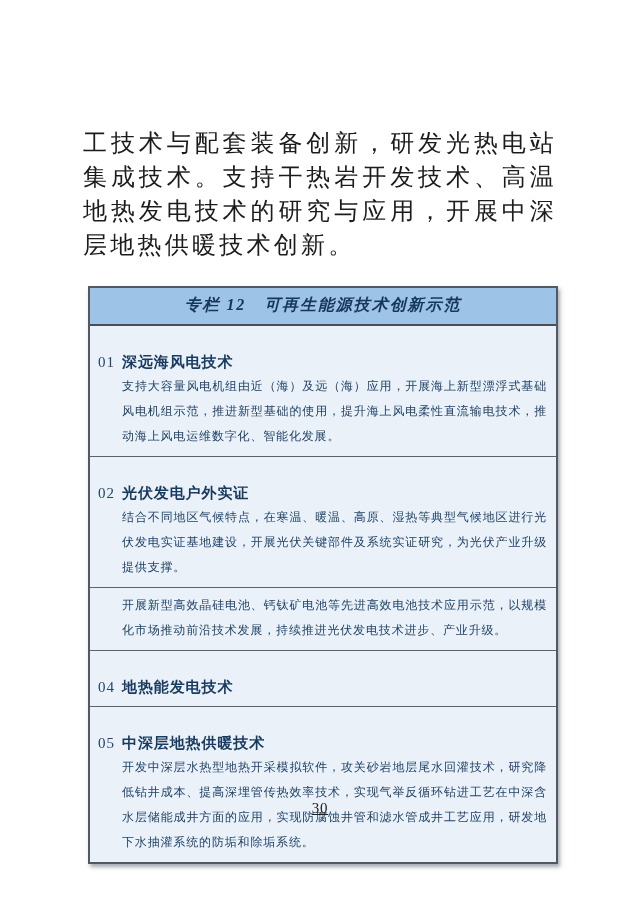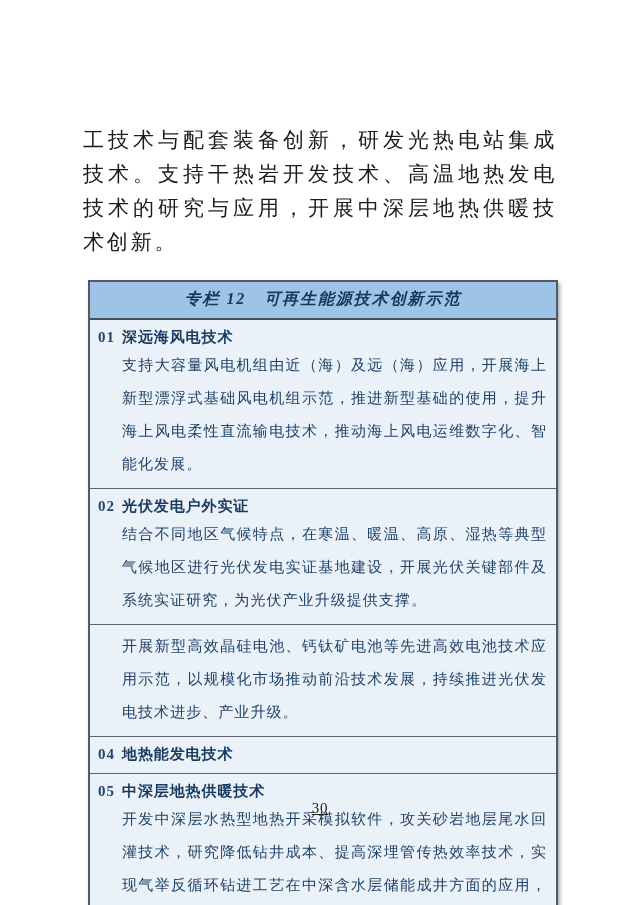--- a/index.html
+++ b/index.html
@@ -10,21 +10,21 @@
     color:#1b1b1b;
     position:relative;
     overflow:hidden;
   }
   .page{
     position:absolute;
     left:83px; right:83px; top:102px;
   }
   
   .para{
-    font-size:21px;
+    font-size:24px;
     line-height:34px;
     letter-spacing:0.135em;
     text-align:justify;
     color:#1b1b1b;
   }
   
   .panel{
     margin-top:9px;
     margin-left:5px;
     margin-right:-1px;
@@ -55,26 +55,27 @@
     font-size:15px;
     font-weight:bold;
     color:#173a5e;
     letter-spacing:0.06em;
     line-height:24px;
     white-space:nowrap;
   }
   .panel-item-title .num{
     display:inline-block;
     width:24px;
-    font-weight:bold;
+    font-weight:normal;
     color:#24476b;
+    margin-top:19px;
   }
   .panel-item-body{
-    font-size:15px;
-    line-height:33px;
+    font-size:12px;
+    line-height:25px;
     letter-spacing:0.07em;
     text-align:justify;
     color:#1f4266;
     margin-left:24px;
   }
   
   .page-number{
     position:absolute;
     left:0; right:0;
     top:800px;

